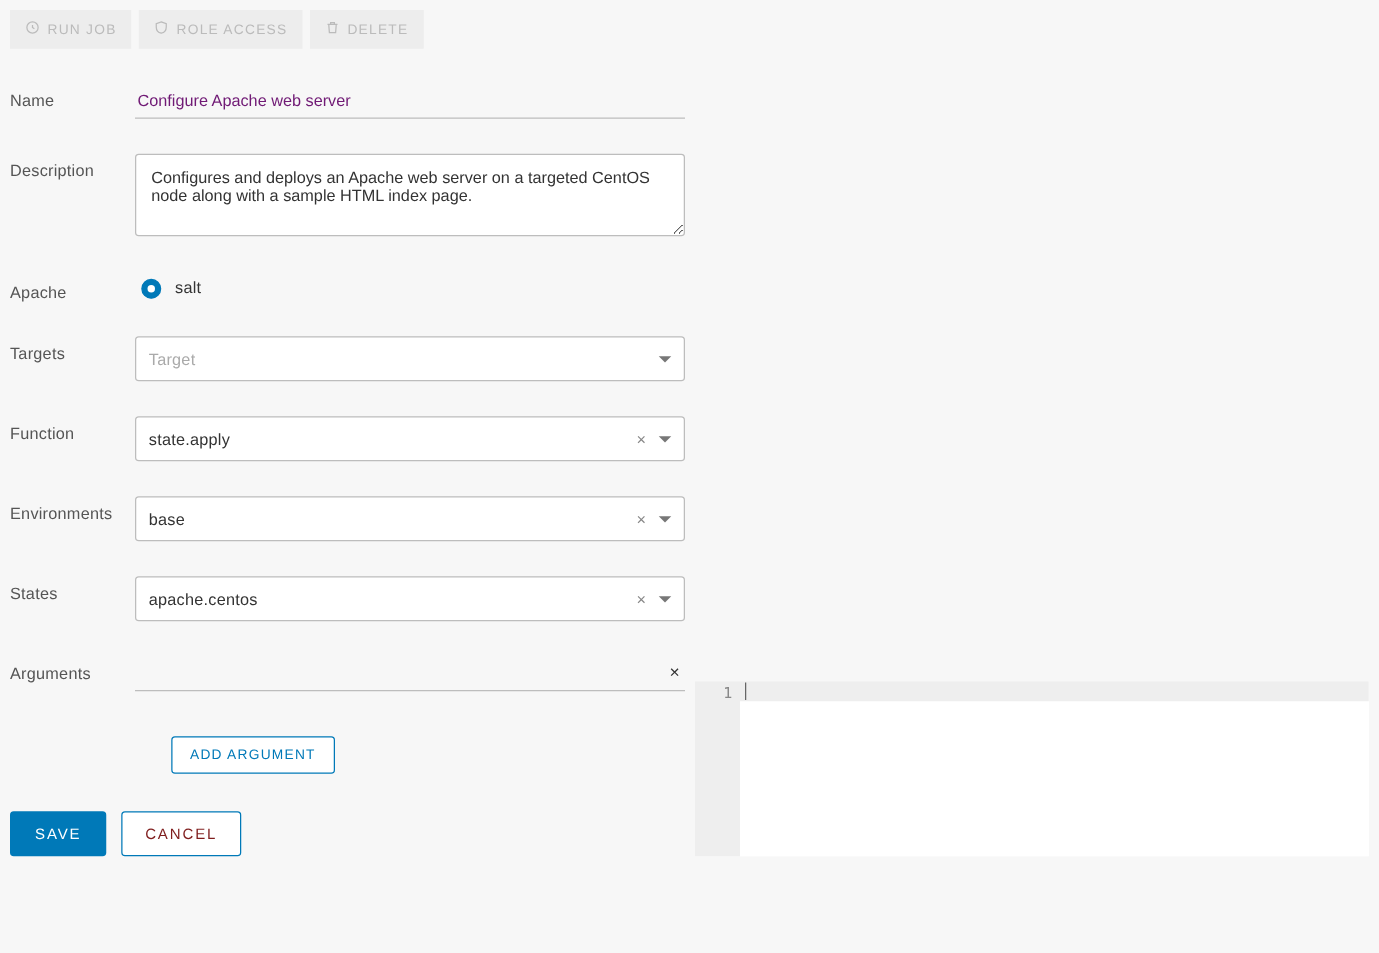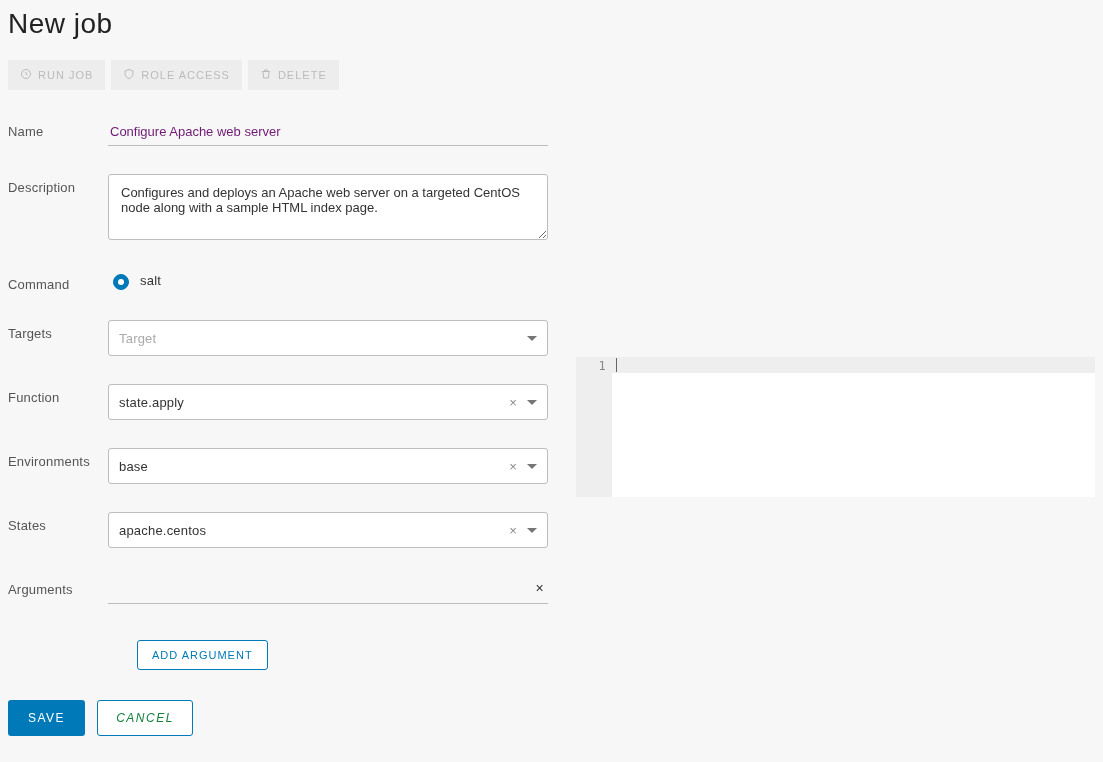--- a/index.html
+++ b/index.html
@@ -36,22 +36,22 @@
     padding: 8px 12px;
     display: inline-flex;
     align-items: center;
     gap: 6px;
     cursor: default;
     text-align: center;
   }
   .tool-btn svg { width: 12px; height: 12px; }
   .content {
     display: flex;
-    gap: 28px;
-    align-items: center;
+    gap: 8px;
+    align-items: flex-end;
   }
   .left-col {
     flex: 0 0 540px;
     min-width: 540px;
   }
   .right-col {
     flex: 1;
     min-width: 300px;
   }
   .form-row {
@@ -160,28 +160,27 @@
     color: #fff;
     border: none;
     font-size: 12px;
     letter-spacing: 1.5px;
     padding: 10px 20px;
     border-radius: 3px;
     cursor: pointer;
   }
   .btn-secondary {
     background: #fff;
-    color: #15803d;
+    color: #7f1d1d;
     border: 1px solid #0079b8;
     font-size: 12px;
     letter-spacing: 1.5px;
     padding: 10px 18px;
     border-radius: 3px;
     cursor: pointer;
-    font-style: italic;
   }
   .code-editor {
     display: flex;
     background: #fff;
     border: none;
     min-height: 140px;
   }
   .gutter {
     width: 36px;
     background: #eeeeee;
@@ -208,21 +207,20 @@
     left: 4px;
     width: 1px;
     height: 14px;
     background: #666;
   }
 </style>
 </head>
 <body>
 
 <div class="page">
-  <h1 class="page-title">New job</h1>
 
   <div class="toolbar">
     <button class="tool-btn">
       <span>
         <svg viewBox="0 0 24 24" fill="none" stroke="currentColor" stroke-width="2">
             <circle cx="12" cy="12" r="9"></circle>
             <path d="M12 8v4l3 2"></path>
           </svg>
       </span>
       <span>RUN JOB</span>
@@ -256,21 +254,21 @@
       </div>
 
       <div class="form-row">
         <div class="form-label">Description</div>
         <div class="form-control">
           <textarea class="textarea" style="">Configures and deploys an Apache web server on a targeted CentOS node along with a sample HTML index page.</textarea>
         </div>
       </div>
 
       <div class="form-row">
-        <div class="form-label">Command</div>
+        <div class="form-label">Apache</div>
         <div class="form-control">
           <div class="radio-group">
             <label class="radio-item">
               <input type="radio" class="radio" name="cmd" checked="" style="">
               <span>salt</span>
             </label>
           </div>
         </div>
       </div>
 

